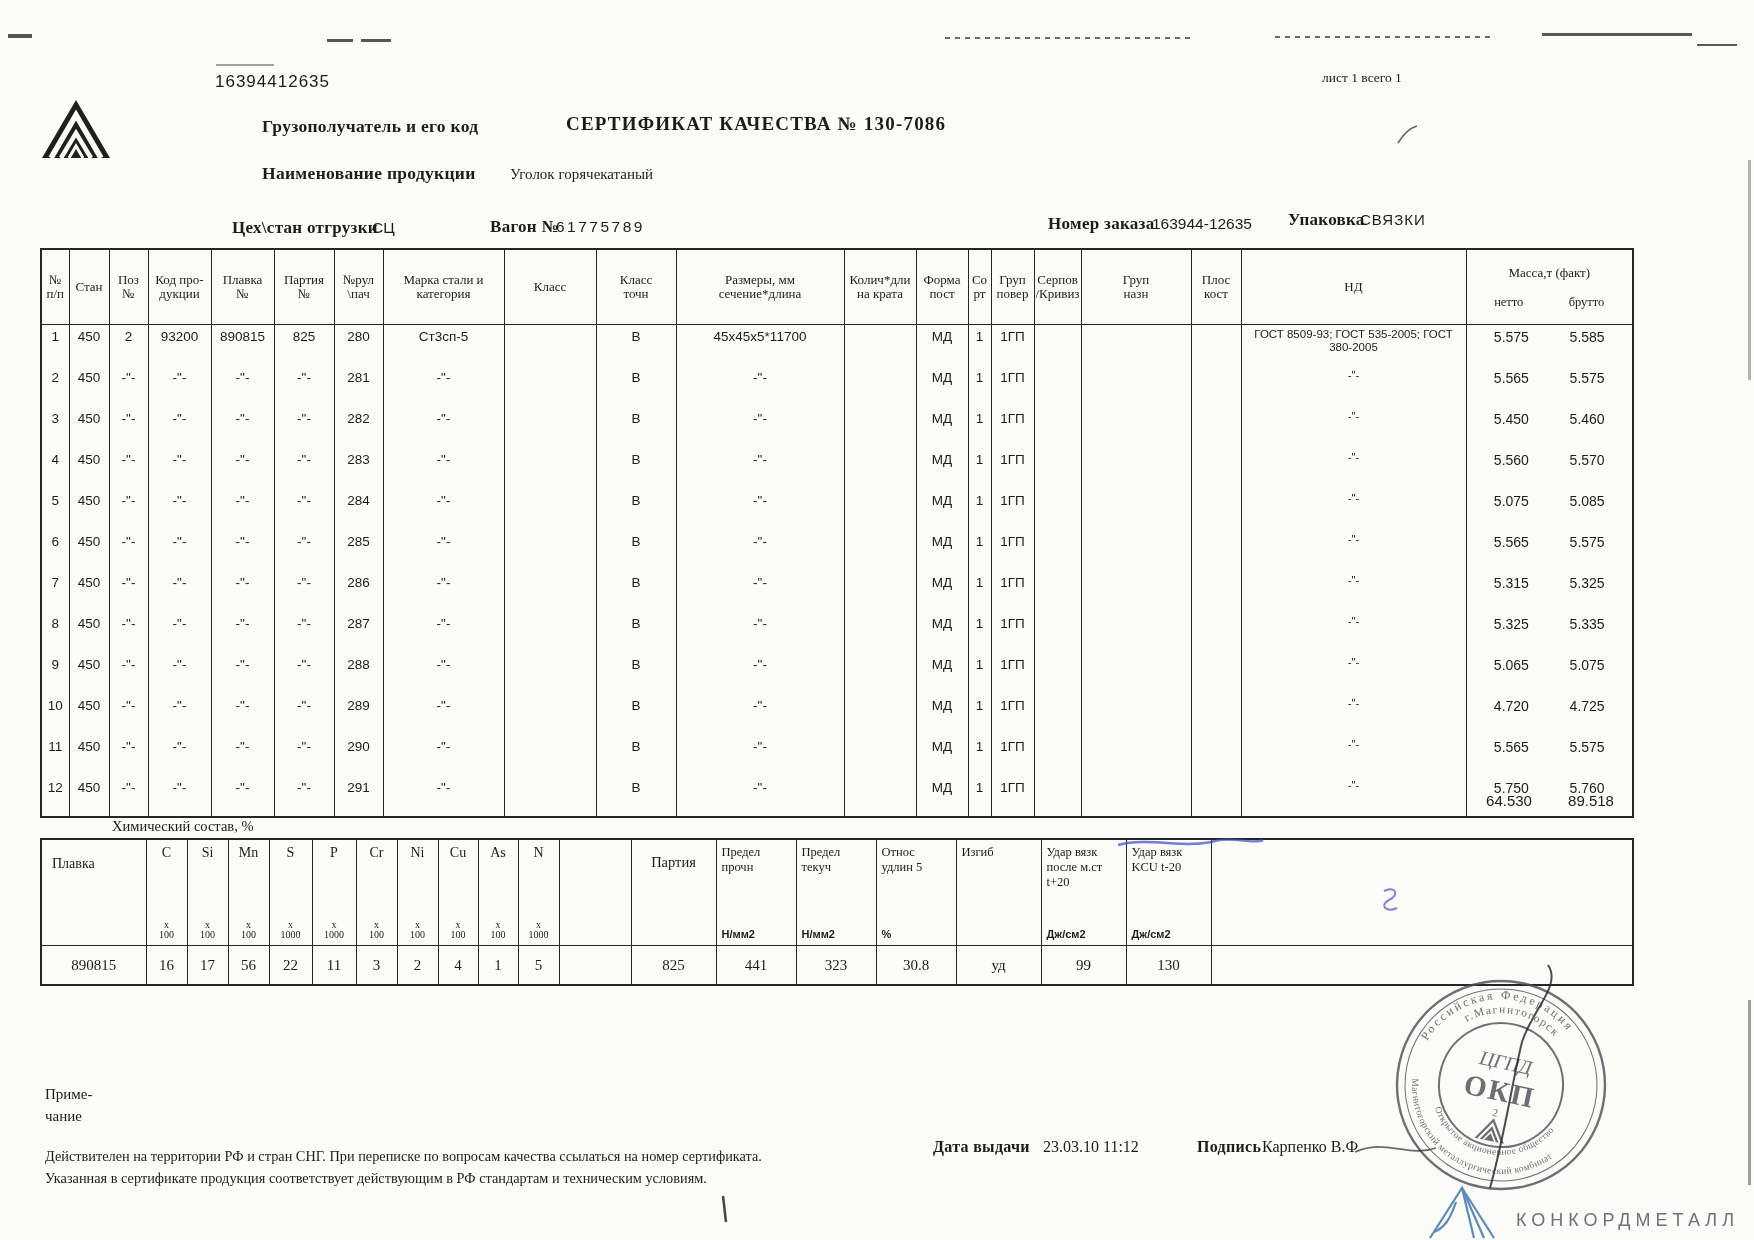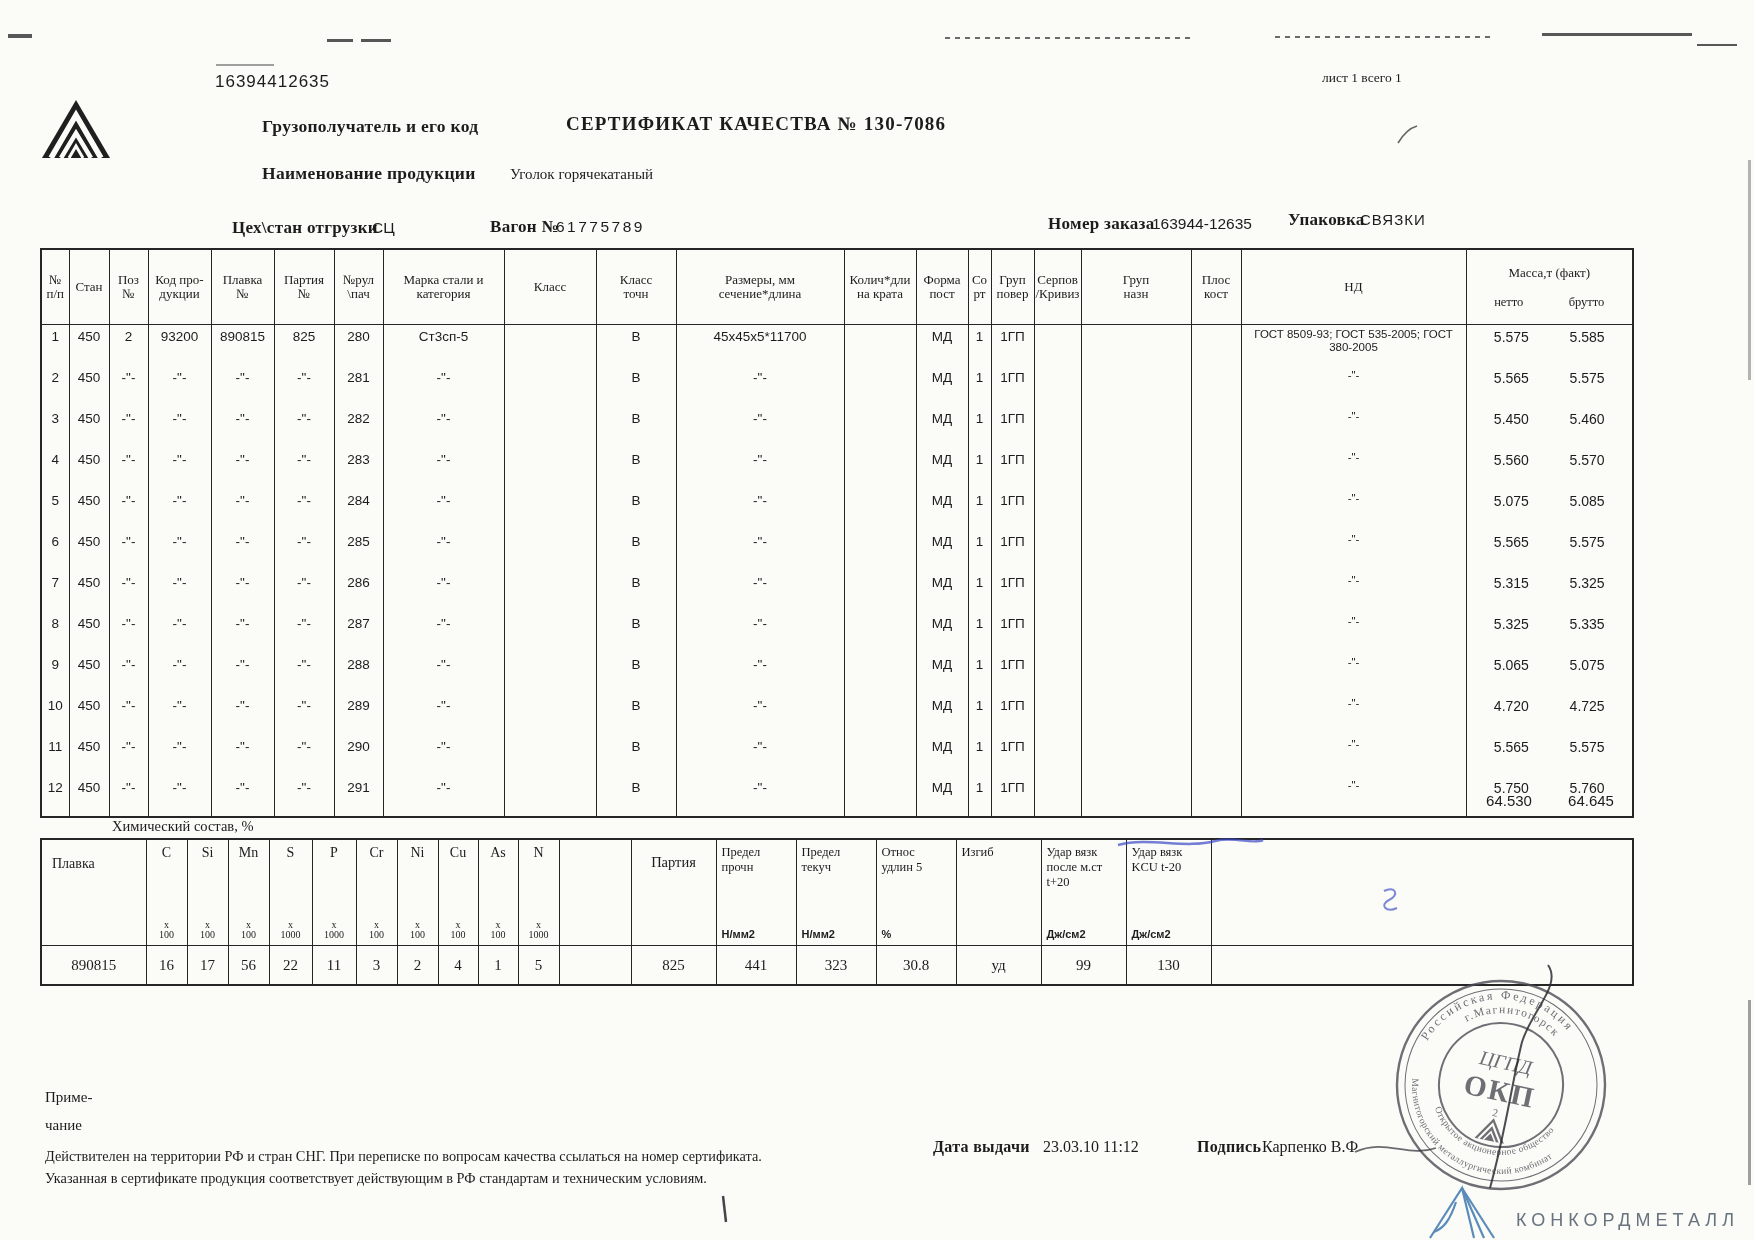--- a/index.html
+++ b/index.html
@@ -35,21 +35,21 @@
   table.ct td{border:1.5px solid #262626;height:36px;text-align:center;font-size:15px;vertical-align:middle;}
   .elcell{display:flex;flex-direction:column;justify-content:space-between;height:105px;align-items:center;}
   .sym{font-size:14px;padding-top:5px;}
   .den{font-size:10px;line-height:10px;white-space:pre-line;padding-bottom:5px;text-align:center;}
   .meltlbl{text-align:left;padding:16px 0 0 10px;font-size:14px;}
   .batchlbl{text-align:center;padding-top:14px;font-size:14.5px;}
   .mechcell{display:flex;flex-direction:column;justify-content:space-between;height:105px;}
   .mh{font-size:12.5px;line-height:1.18;white-space:pre-line;text-align:left;padding:5px 4px 0 5px;}
   .mu{font-size:11px;font-weight:bold;font-family:"Liberation Sans",sans-serif;text-align:left;padding:0 4px 5px 5px;}
   
-  .note{position:absolute;left:45px;top:1083px;font-size:15px;line-height:28px;white-space:pre-line;}
+  .note{position:absolute;left:45px;top:1083px;font-size:15px;line-height:22px;white-space:pre-line;}
   .para{position:absolute;left:45px;font-size:14.3px;}
   .brand-text{position:absolute;left:1516px;top:1210px;font-family:"Liberation Sans",sans-serif;
               font-size:18px;letter-spacing:5px;color:#68737f;}
   svg{position:absolute;}
   .overlay{left:0;top:0;pointer-events:none;}
 </style>
 </head>
 <body>
 
 <div class="page">
@@ -482,21 +482,21 @@
               <span>5.750</span>
               <span>5.760</span>
             </div>
           </td>
         </tr>
       </tbody>
   </table>
 
   <div class="totals">
     <span>64.530</span>
-    <span>64.645</span>
+    <span>89.518</span>
   </div>
 
   <div class="chem-label">Химический состав, %</div>
   <table class="ct">
     <colgroup>
       <col style="width:105px">
         <col style="width:41px">
         <col style="width:41px">
         <col style="width:41px">
       <col style="width:43px">

